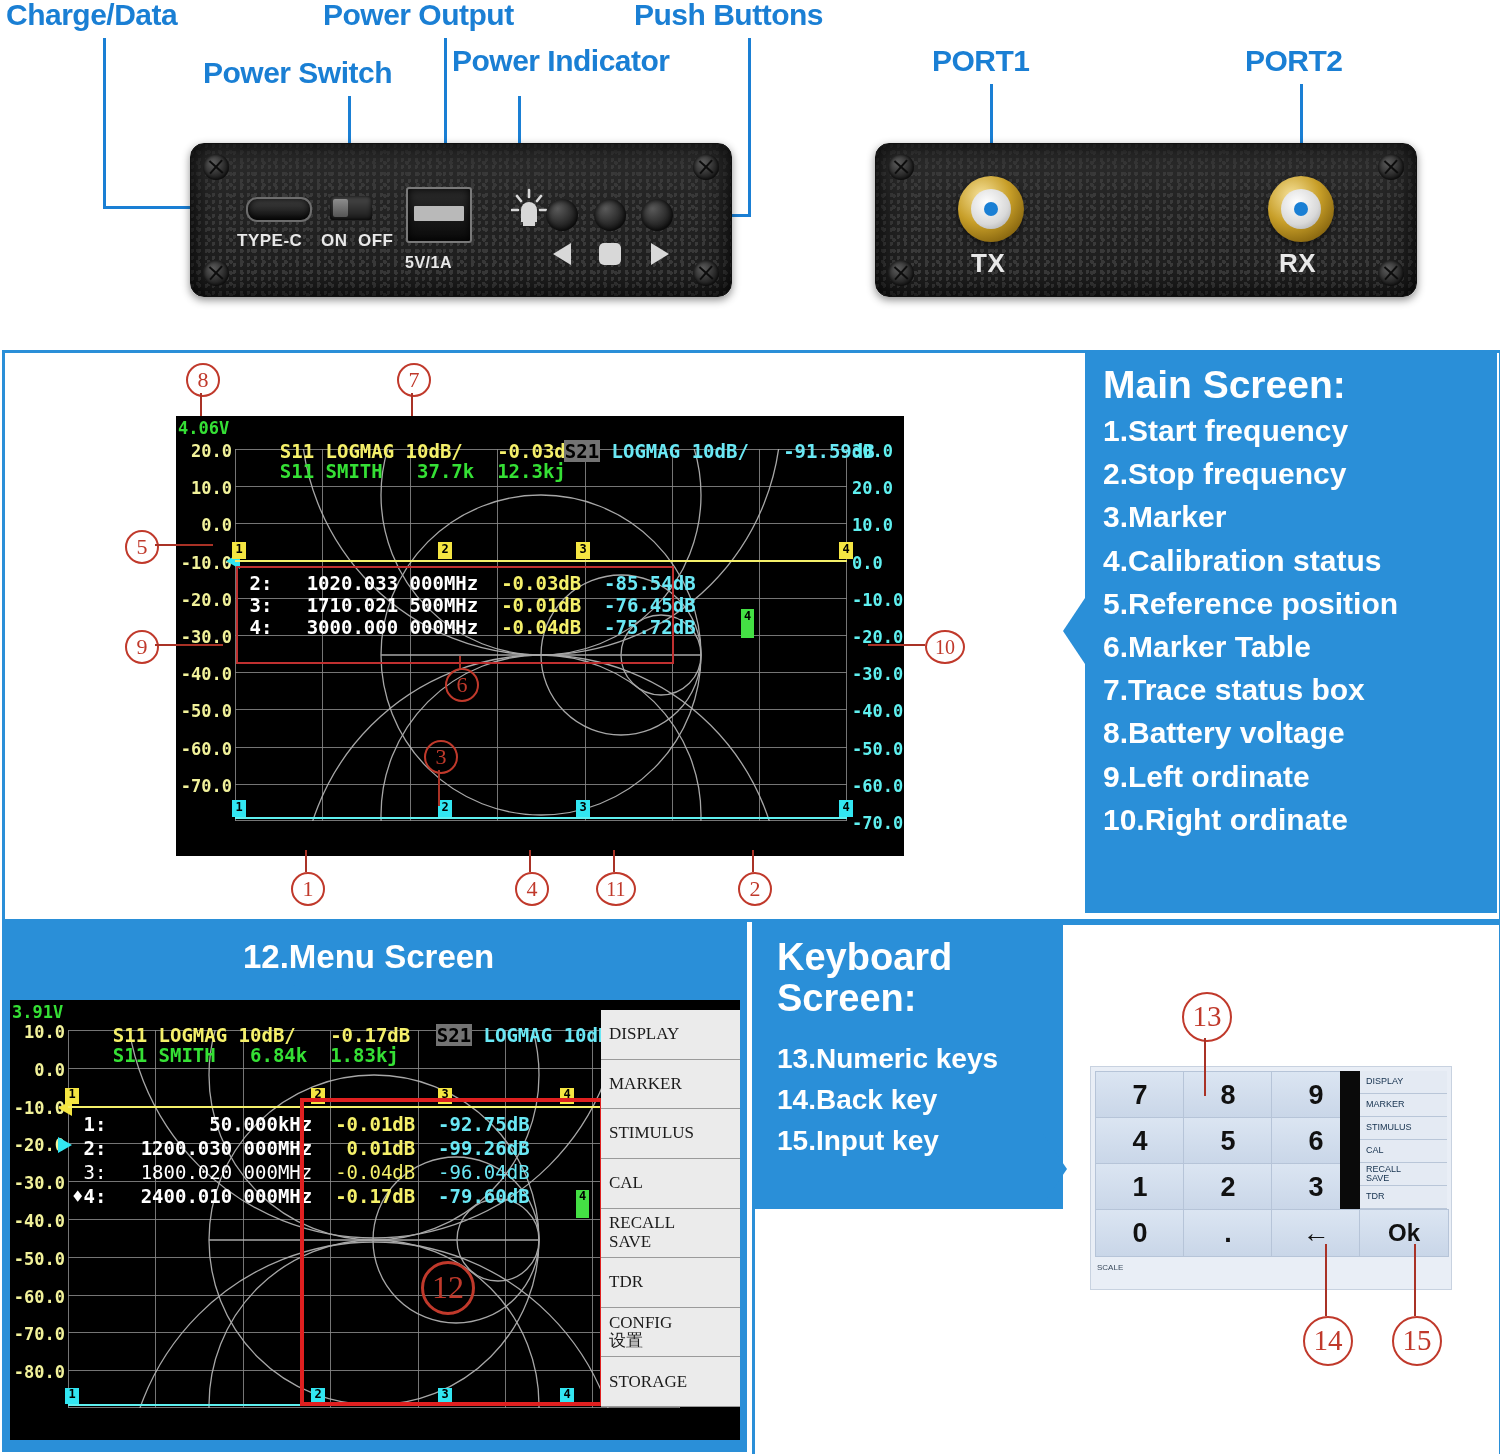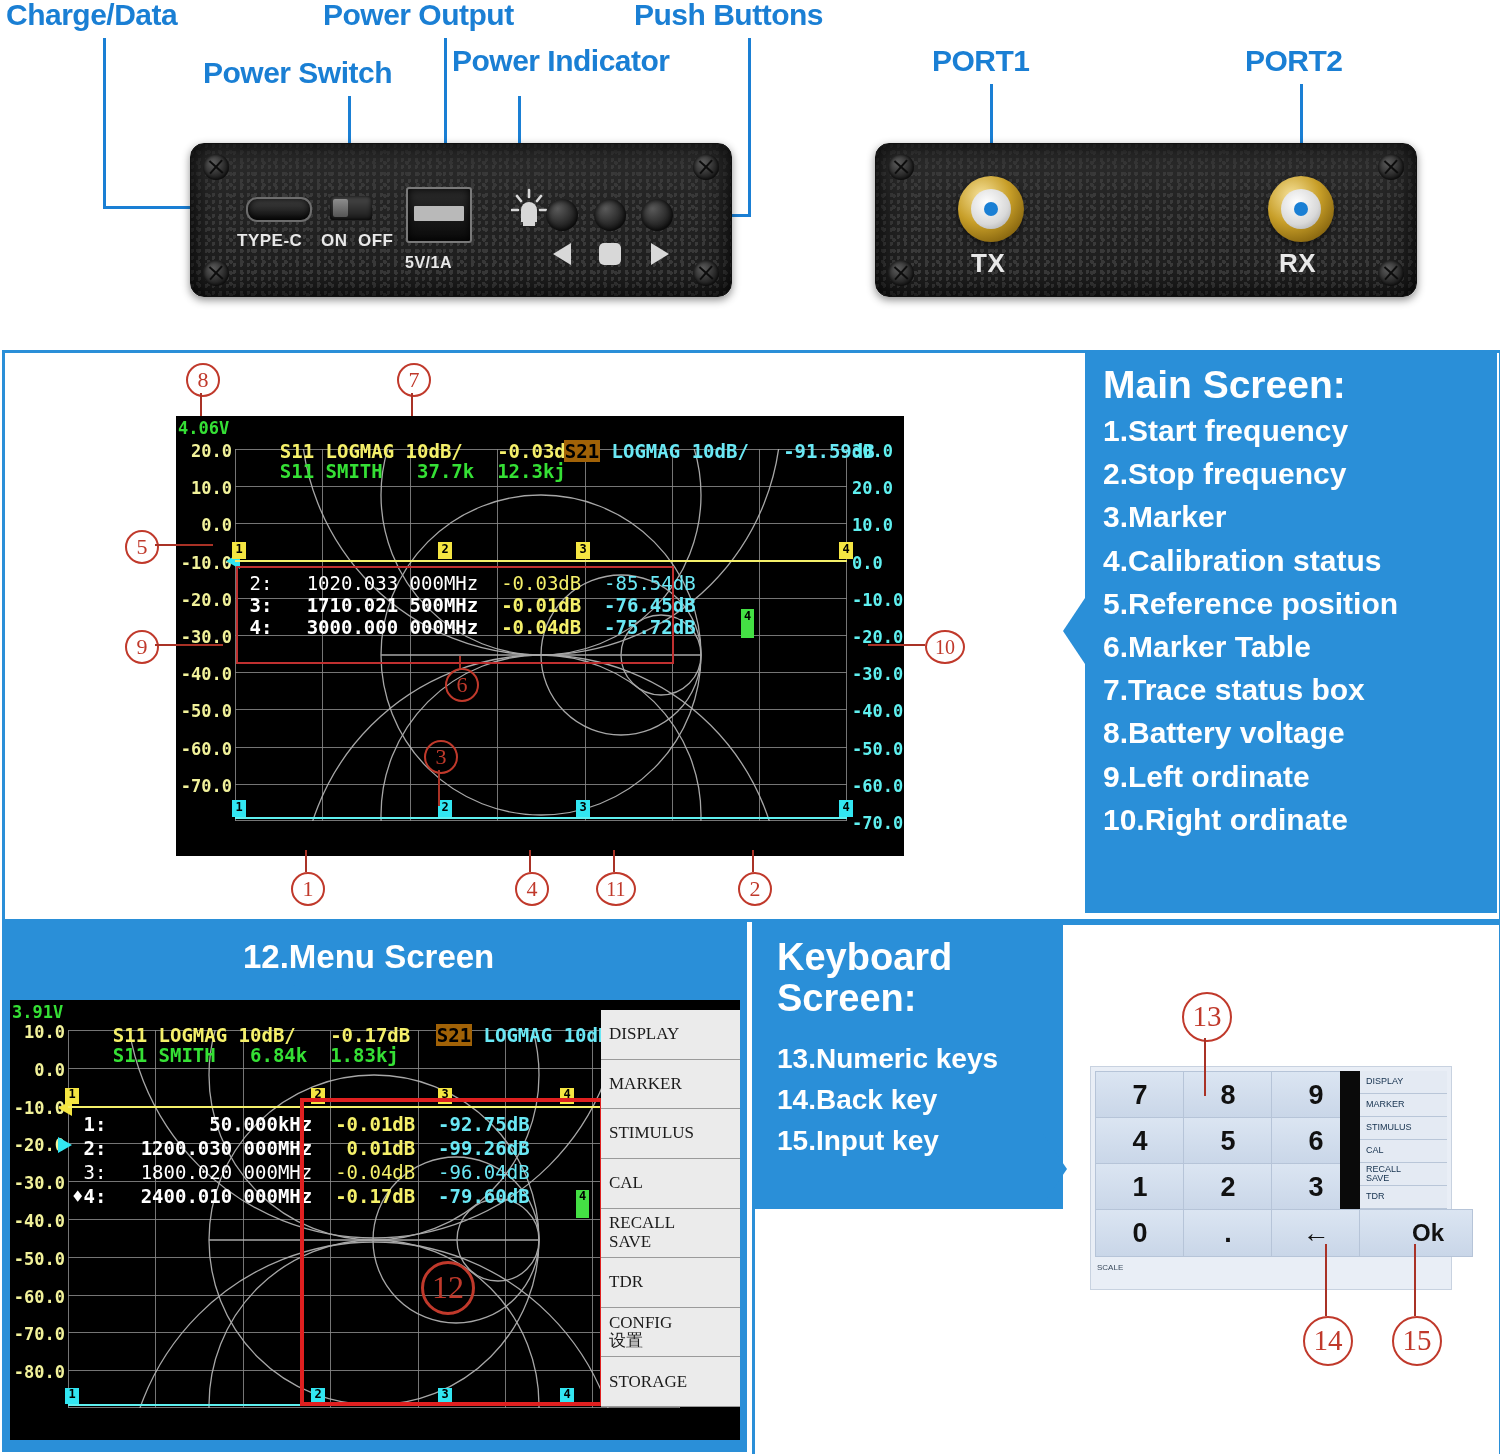--- a/index.html
+++ b/index.html
@@ -46,21 +46,21 @@
   .vna{position:absolute;background:#000;font-family:"DejaVu Sans Mono","Liberation Mono",monospace;overflow:hidden;}
   .vgrid{position:absolute;pointer-events:none;}
   .vgrid .gl{position:absolute;background:#8a8a8a;opacity:.85;}
   .ord{position:absolute;text-align:right;font-weight:700;}
   .ordL{color:#f2f29a;}
   .ordR{color:#5ff0f0;}
   .batt{position:absolute;color:#35e035;font-weight:700;}
   .tr1{position:absolute;color:#f5f06a;font-weight:700;white-space:pre;}
   .tr2{position:absolute;color:#35e035;font-weight:700;white-space:pre;}
   .tr3{position:absolute;color:#6ae8f5;font-weight:700;white-space:pre;}
-  .s21tag{background:#a16207;color:#000;padding:0 1px;}
+  .s21tag{background:#737373;color:#000;padding:0 1px;}
   .mk-num{color:#ffffff;}
   .mk-db1{color:#f5f06a;}
   .mk-db2{color:#6ae8f5;}
   .statusbar{position:absolute;left:0;right:0;bottom:0;color:#fff;font-weight:700;white-space:pre;}
   .oslt{color:#f5f06a;}
   .pts{color:#f03030;}
   .mflag{position:absolute;font-weight:700;text-align:center;line-height:1;}
   .mflag.y{background:#f5e642;color:#000;}
   .mflag.c{background:#32e6f2;color:#000;}
   .mflag.g{background:#44e044;color:#000;}
@@ -294,21 +294,21 @@
   <div class="mflag y" style="left:663px;top:126px;width:14px;height:16px;font-size:12px;padding-top:1px;">4</div>
 
   <div class="mflag c" style="left:56px;top:384px;width:14px;height:16px;font-size:12px;padding-top:1px;">1</div>
   <div class="mflag c" style="left:262px;top:384px;width:14px;height:16px;font-size:12px;padding-top:1px;">2</div>
   <div class="mflag c" style="left:400px;top:384px;width:14px;height:16px;font-size:12px;padding-top:1px;">3</div>
   <div class="mflag c" style="left:663px;top:384px;width:14px;height:16px;font-size:12px;padding-top:1px;">4</div>
 
   <div class="mflag g" style="left:565px;top:193px;width:13px;height:28px;font-size:12px;padding-top:1px;">4</div>
 
   <div id="main-marker-table" class="abs" style="left:62px;top:156px;font-size:19px;line-height:22px;">
-      <div style="white-space: pre; font-weight: 400; text-align: right;"><span class="mk-num"> </span><span class="mk-num">2:</span><span class="mk-num">   1020.033 000MHz</span><span class="mk-db1">  -0.03dB</span><span class="mk-db2">  -85.54dB</span></div>
+      <div style="white-space: pre; font-weight: 700; text-align: right;"><span class="mk-num"> </span><span class="mk-num">2:</span><span class="mk-num">   1020.033 000MHz</span><span class="mk-db1">  -0.03dB</span><span class="mk-db2">  -85.54dB</span></div>
       <div style="white-space: pre; font-weight: 700;"><span class="mk-num"> </span><span class="mk-num">3:</span><span class="mk-num">   1710.021 500MHz</span><span class="mk-db1">  -0.01dB</span><span class="mk-db2">  -76.45dB</span></div>
       <div style="white-space: pre; font-weight: 700;"><span class="mk-num"> </span><span class="mk-num">4:</span><span class="mk-num">   3000.000 000MHz</span><span class="mk-db1">  -0.04dB</span><span class="mk-db2">  -75.72dB</span></div>
     </div>
 
   <div class="redbox" style="left:60px;top:150px;width:434px;height:94px;"></div>
 
   <div class="statusbar" style="left:59px;bottom:0;font-size:18px;height:22px;">
     <span>START</span><span>     </span><span>50.000kHz</span><span>   </span><span class="oslt">O S L T</span><span>  </span><span class="oslt">C0</span><span>  </span><span class="pts">101P</span><span>  </span><span>STOP</span><span> </span><span>3000.000 000MHz</span>
   </div>
 </div>
@@ -486,21 +486,21 @@
   <div class="key" style="left:180px;top:4px;width:88px;height:46px;font-size:27px;">9</div>
   <div class="key" style="left:4px;top:50px;width:88px;height:46px;font-size:27px;">4</div>
   <div class="key" style="left:92px;top:50px;width:88px;height:46px;font-size:27px;">5</div>
   <div class="key" style="left:180px;top:50px;width:88px;height:46px;font-size:27px;">6</div>
   <div class="key" style="left:4px;top:96px;width:88px;height:46px;font-size:27px;">1</div>
   <div class="key" style="left:92px;top:96px;width:88px;height:46px;font-size:27px;">2</div>
   <div class="key" style="left:180px;top:96px;width:88px;height:46px;font-size:27px;">3</div>
   <div class="key" style="left:4px;top:142px;width:88px;height:46px;font-size:27px;">0</div>
   <div class="key" style="left:92px;top:142px;width:88px;height:46px;font-size:27px;">.</div>
   <div class="key" style="left:180px;top:142px;width:88px;height:46px;font-size:27px;">←</div>
-  <div class="key" style="left:268px;top:142px;width:88px;height:46px;font-size:24px;padding-left:24px;">Ok</div>
+  <div class="key" style="left:268px;top:142px;width:88px;height:46px;font-size:24px;">Ok</div>
 
   <div class="kstrip" style="left:249px;top:4px;width:20px;height:138px;"></div>
   <div class="kmenu" id="keypad-menu-list" style="left:269px;top:4px;width:87px;height:138px;">
       <div style="height: 23px; font-size: 9px; white-space: pre-line; line-height: 1.05;">DISPLAY</div>
       <div style="height: 23px; font-size: 9px; white-space: pre-line; line-height: 1.05;">MARKER</div>
       <div style="height: 23px; font-size: 9px; white-space: pre-line; line-height: 1.05;">STIMULUS</div>
       <div style="height: 23px; font-size: 9px; white-space: pre-line; line-height: 1.05;">CAL</div>
       <div style="height: 23px; font-size: 9px; white-space: pre-line; line-height: 1.05;">RECALL
 SAVE</div>
       <div style="height: 23px; font-size: 9px; white-space: pre-line; line-height: 1.05;">TDR</div>

